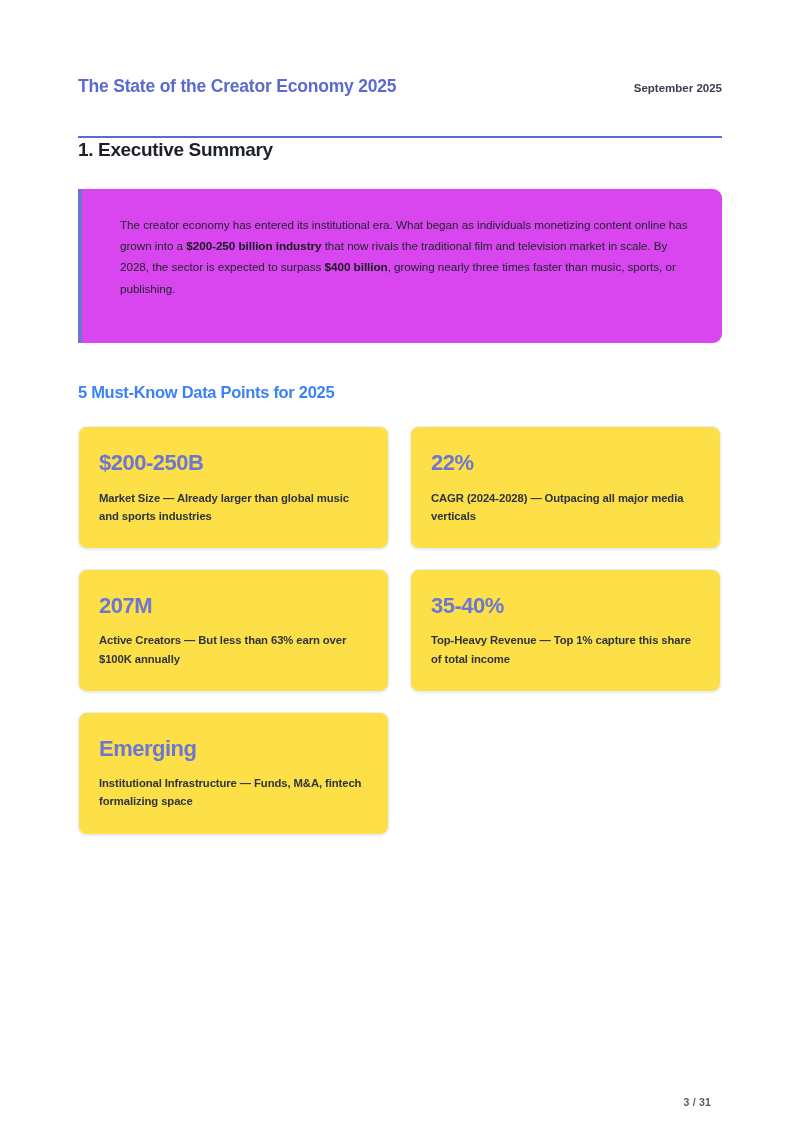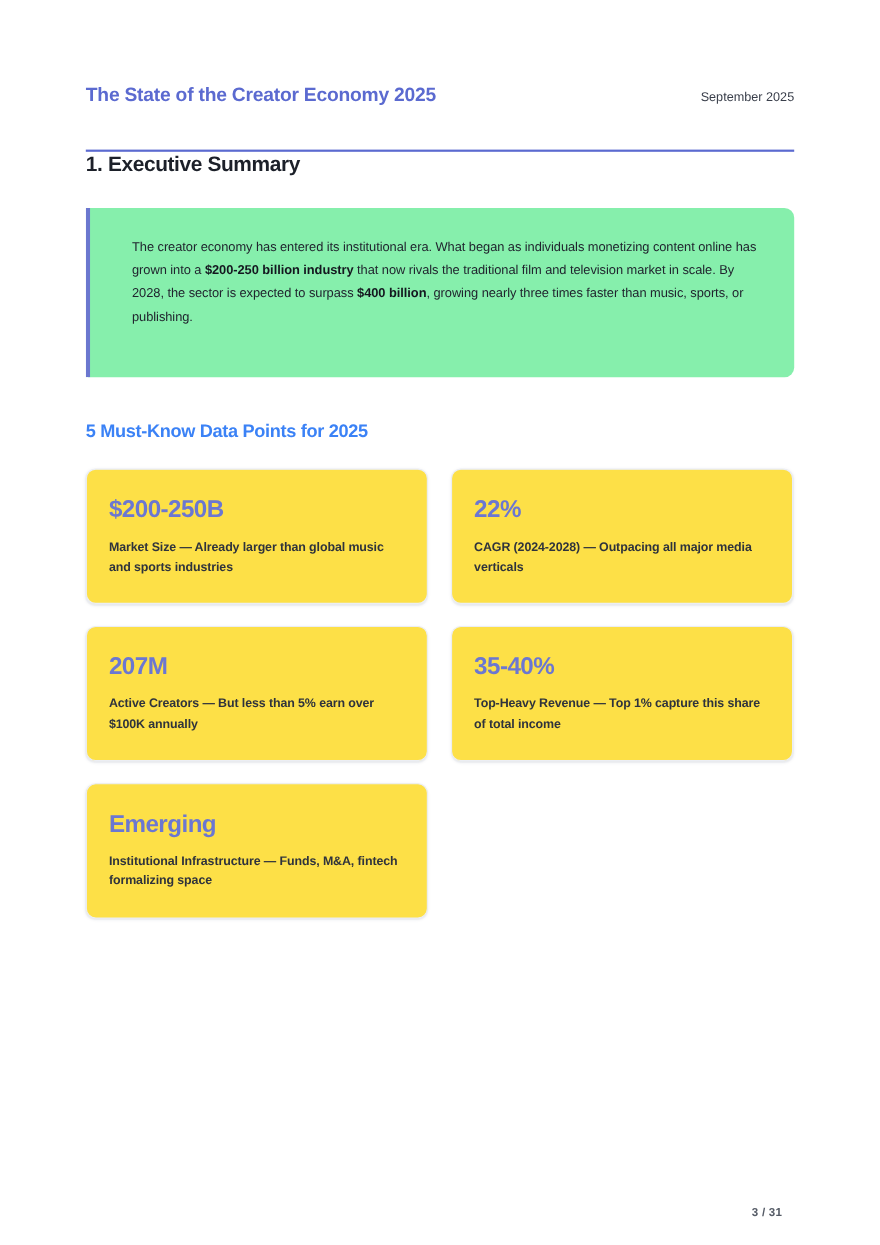--- a/index.html
+++ b/index.html
@@ -36,21 +36,21 @@
   .doc-title {
     font-size: 17.5px;
     font-weight: bold;
     color: #5b6ad0;
     letter-spacing: -0.2px;
     margin: 0;
     line-height: 1.2;
   }
   .doc-date {
     font-size: 11.5px;
-    font-weight: normal;
+    font-weight: bold;
     color: #3a3f4b;
     white-space: nowrap;
     margin-bottom: 1px;
   }
   .header-rule {
     margin-top: 39px;
     height: 2px;
     background: #5b6ad0;
     width: 100%;
   }
@@ -61,21 +61,21 @@
     font-weight: bold;
     color: #1c2029;
     letter-spacing: -0.35px;
     margin: 0;
     line-height: 1.25;
   }
 
   
   .callout {
     margin-top: 27px;
-    background: #86efac;
+    background: #d946ef;
     border-left: 4px solid #6b77cf;
     border-radius: 0 9px 9px 0;
     padding: 25px 28px 26px 38px;
     box-sizing: border-box;
     min-height: 154px;
   }
   .callout p {
     margin: 0;
     font-size: 11.7px;
     line-height: 1.82;
@@ -169,21 +169,21 @@
       <div class="stat-label">Market Size — Already larger than global music and sports industries</div>
     </div>
 
     <div class="stat-card">
       <div class="stat-value">22%</div>
       <div class="stat-label">CAGR (2024-2028) — Outpacing all major media verticals</div>
     </div>
 
     <div class="stat-card">
       <div class="stat-value">207M</div>
-      <div class="stat-label">Active Creators — But less than 5% earn over $100K annually</div>
+      <div class="stat-label">Active Creators — But less than 63% earn over $100K annually</div>
     </div>
 
     <div class="stat-card">
       <div class="stat-value">35-40%</div>
       <div class="stat-label">Top-Heavy Revenue — Top 1% capture this share of total income</div>
     </div>
 
     <div class="stat-card">
       <div class="stat-value">Emerging</div>
       <div class="stat-label">Institutional Infrastructure — Funds, M&amp;A, fintech formalizing space</div>

